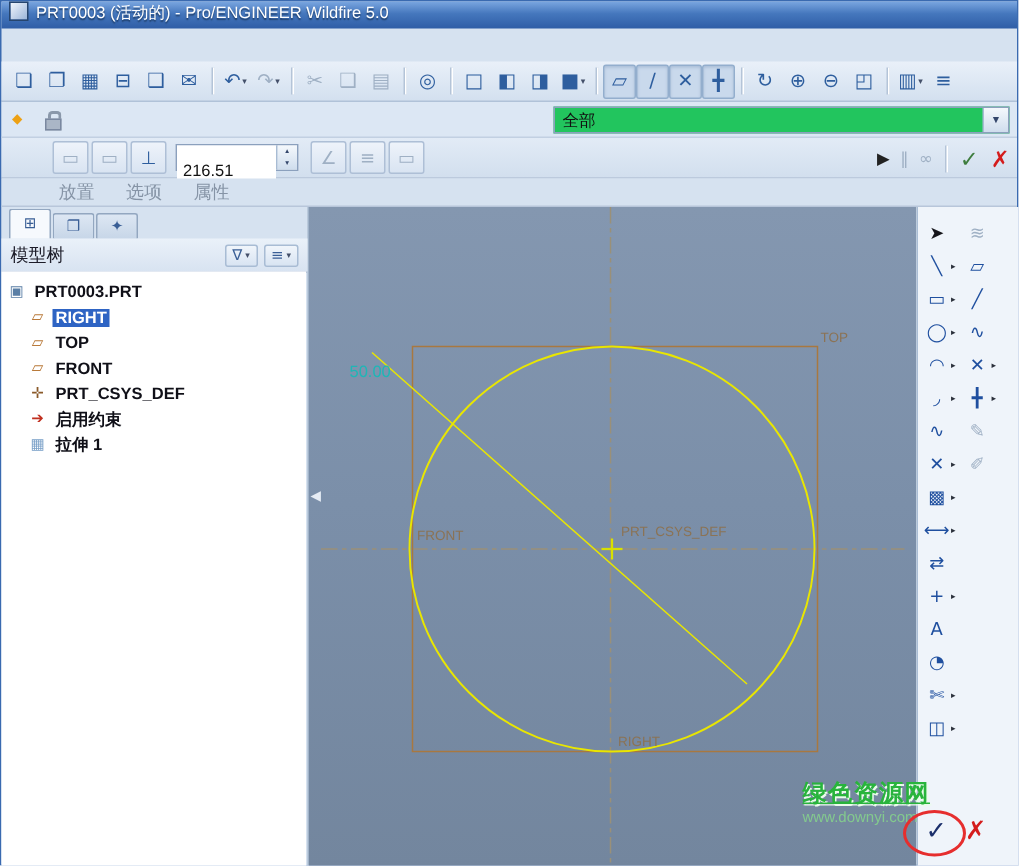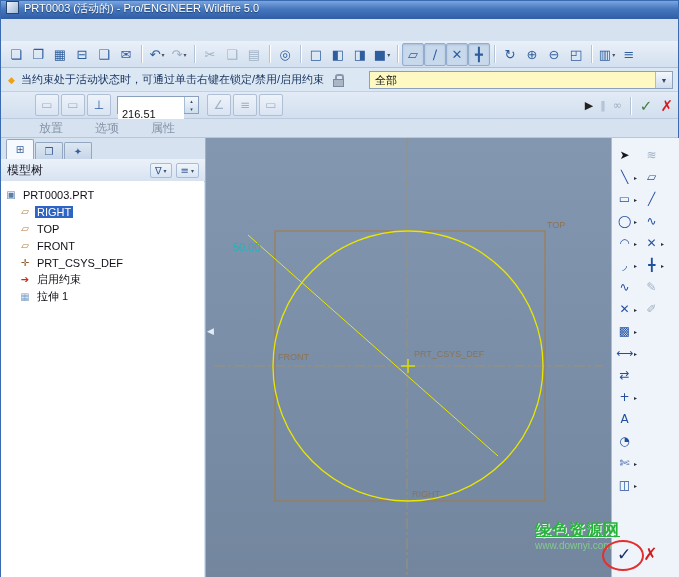--- a/index.html
+++ b/index.html
@@ -25,21 +25,21 @@
   .tb-drop{font-size:6px;color:#44506a;margin-left:1px;}
   .tb-drop:empty{display:none;}
 
   
   .msgrow{position:absolute;left:0;top:67px;width:100%;height:24px;background:#dce7f4;border-bottom:1px solid #c2d0e2;display:flex;align-items:center;padding:0 7px;box-sizing:border-box;}
   .msg-bullet{color:#eda114;font-size:9px;margin-right:6px;}
   .msg-text{color:#16325c;font-size:11px;white-space:nowrap;}
   .lock-icon{width:11px;height:12px;position:relative;margin-left:9px;flex:none;}
   .lock-icon::before{content:"";position:absolute;left:2px;top:0;width:5px;height:5px;border:2px solid #8a98aa;border-bottom:none;border-radius:3px 3px 0 0;}
   .lock-icon::after{content:"";position:absolute;left:0;top:5px;width:9px;height:6px;background:#aab6c6;border:1px solid #7a88a0;}
-  .msg-combo{position:absolute;left:368px;top:3px;width:304px;height:18px;background:#fef9c3;border:1px solid #8ba0bd;display:flex;align-items:center;box-sizing:border-box;}
+  .msg-combo{position:absolute;left:368px;top:3px;width:304px;height:18px;background:#22c55e;border:1px solid #8ba0bd;display:flex;align-items:center;box-sizing:border-box;}
   .msg-combo .val{flex:1;padding:0 5px;font-size:11px;color:#111;}
   .combo-arrow{width:16px;height:100%;background:linear-gradient(180deg,#f4f8fc,#cfdded);border-left:1px solid #a8bcd4;display:flex;align-items:center;justify-content:center;font-size:7px;color:#33466b;}
 
   
   .sketchrow{position:absolute;left:0;top:91px;width:100%;height:27px;background:linear-gradient(180deg,#e2ebf6,#d2dfee);border-bottom:1px solid #bccadd;display:flex;align-items:center;padding-left:34px;box-sizing:border-box;}
   .sk-icons{display:inline-flex;gap:2px;}
   .sk-btn{width:22px;height:20px;display:inline-flex;align-items:center;justify-content:center;font-family:"DejaVu Sans",sans-serif;font-size:12px;color:#2e5e9e;border:1px solid #aebfd6;background:linear-gradient(180deg,#eef3fa,#d9e4f2);border-radius:2px;}
   .sk-btn.gray{color:#9fb0c4;}
   .sk-field{margin-left:6px;height:18px;background:#fff;border:1px solid #8ba0bd;display:flex;align-items:stretch;box-sizing:border-box;}
   .sk-field input{width:58px;border:none;outline:none;font-family:"Liberation Sans",sans-serif;font-size:11px;padding:17px 4px;color:#111;}
@@ -49,38 +49,38 @@
   .sk-right{position:absolute;right:5px;top:0;height:27px;display:flex;align-items:center;gap:8px;}
   .sk-rlist{display:inline-flex;gap:7px;}
   .sk-rbtn{font-family:"DejaVu Sans",sans-serif;font-size:11px;color:#2e5e9e;}
   .sk-rbtn.black{color:#222;}
   .sk-rbtn.gray{color:#9fb0c4;}
   .sk-vr{width:1px;height:18px;background:#b4c4d8;border-right:1px solid #fff;}
   .sk-ok{font-family:"DejaVu Sans",sans-serif;font-size:15px;font-weight:bold;color:#3e7d3e;}
   .sk-cancel{font-family:"DejaVu Sans",sans-serif;font-size:15px;font-weight:bold;color:#d41c1c;}
 
   
-  .dashtabs{position:absolute;left:0;top:118px;width:100%;height:19px;background:#d6e2f0;border-bottom:1px solid #b8c6da;display:flex;gap:32px;padding-left:38px;align-items:center;box-sizing:border-box;}
+  .dashtabs{position:absolute;left:0;top:118px;width:100%;height:19px;background:#d6e2f0;border-bottom:1px solid #b8c6da;display:flex;gap:21px;padding-left:38px;align-items:center;box-sizing:border-box;}
   .dash-tab{color:#8694a6;font-size:12px;}
 
   
   .leftpanel{position:absolute;left:0;top:137px;width:205px;height:440px;background:#d6e2f0;border-right:1px solid #9fb2c8;box-sizing:border-box;}
   .ptabs{height:21px;display:flex;align-items:flex-end;padding-left:5px;gap:1px;}
   .ptab{width:28px;height:17px;border:1px solid #93a7c0;border-bottom:none;border-radius:2px 2px 0 0;background:linear-gradient(180deg,#dde7f3,#c7d6e8);display:flex;align-items:center;justify-content:center;font-family:"DejaVu Sans",sans-serif;font-size:10px;color:#3a5f96;box-sizing:border-box;}
   .ptab.active{background:#f6f9fd;height:20px;}
   .pheader{height:22px;border-bottom:1px solid #b5c4d8;display:flex;align-items:center;padding:0 6px;background:linear-gradient(180deg,#eaf1f9,#d8e3f1);}
   .ph-title{font-size:12px;color:#1c1c28;}
   .ph-btns{margin-left:auto;display:flex;gap:4px;}
   .ph-btn{display:inline-flex;align-items:center;gap:2px;padding:1px 4px;border:1px solid #a8bcd4;background:linear-gradient(180deg,#f0f5fb,#d8e4f2);font-family:"DejaVu Sans",sans-serif;font-size:10px;color:#3a5f96;border-radius:2px;}
   .ph-c{font-size:6px;color:#44506a;}
   .ptree{position:absolute;left:0;top:43px;right:1px;bottom:0;background:#fff;padding:5px 3px;box-sizing:border-box;overflow:hidden;}
   .tree-row{display:flex;align-items:center;height:17px;font-size:11px;color:#101018;white-space:nowrap;}
   .tree-row.indent{padding-left:14px;}
   .tree-icon{width:14px;text-align:center;margin-right:3px;font-family:"DejaVu Sans",sans-serif;font-size:10px;flex:none;}
-  .tree-label{padding:0 2px;}
+  .tree-label{padding:0 2px;font-weight:bold;}
   .tree-row.sel .tree-label{background:#2e64c4;color:#fff;}
 
   
   .canvas{position:absolute;left:205px;top:137px;width:405px;height:440px;background:linear-gradient(180deg,#8497b0,#7b8fa9 45%,#73869e);overflow:hidden;}
   .canvas svg{position:absolute;left:0;top:0;}
   .cl{stroke-width:1;stroke-dasharray:11 3 3 3;fill:none;}
   .datum-rect{fill:none;stroke-width:1;}
   .sketch-circle{fill:none;stroke-width:1.3;}
   .dim-line{stroke-width:1;}
   .dim-text{font-family:"Liberation Sans",sans-serif;font-size:11px;}
@@ -250,21 +250,20 @@
         <span class="tb-drop">▾</span>
       </span>
 
       <span class="tb-btn">
         <span class="tb-g">≡</span>
       </span>
     </div>
 
   <div class="msgrow">
     <span class="msg-bullet">◆</span>
-    <span class="msg-text">当约束处于活动状态时，可通过单击右键在锁定/禁用/启用约束</span>
     <span class="lock-icon"></span>
     <div class="msg-combo">
       <span class="val">全部</span>
       <span class="combo-arrow">▼</span>
     </div>
   </div>
 
   <div class="sketchrow">
     <span class="sk-icons">
 

